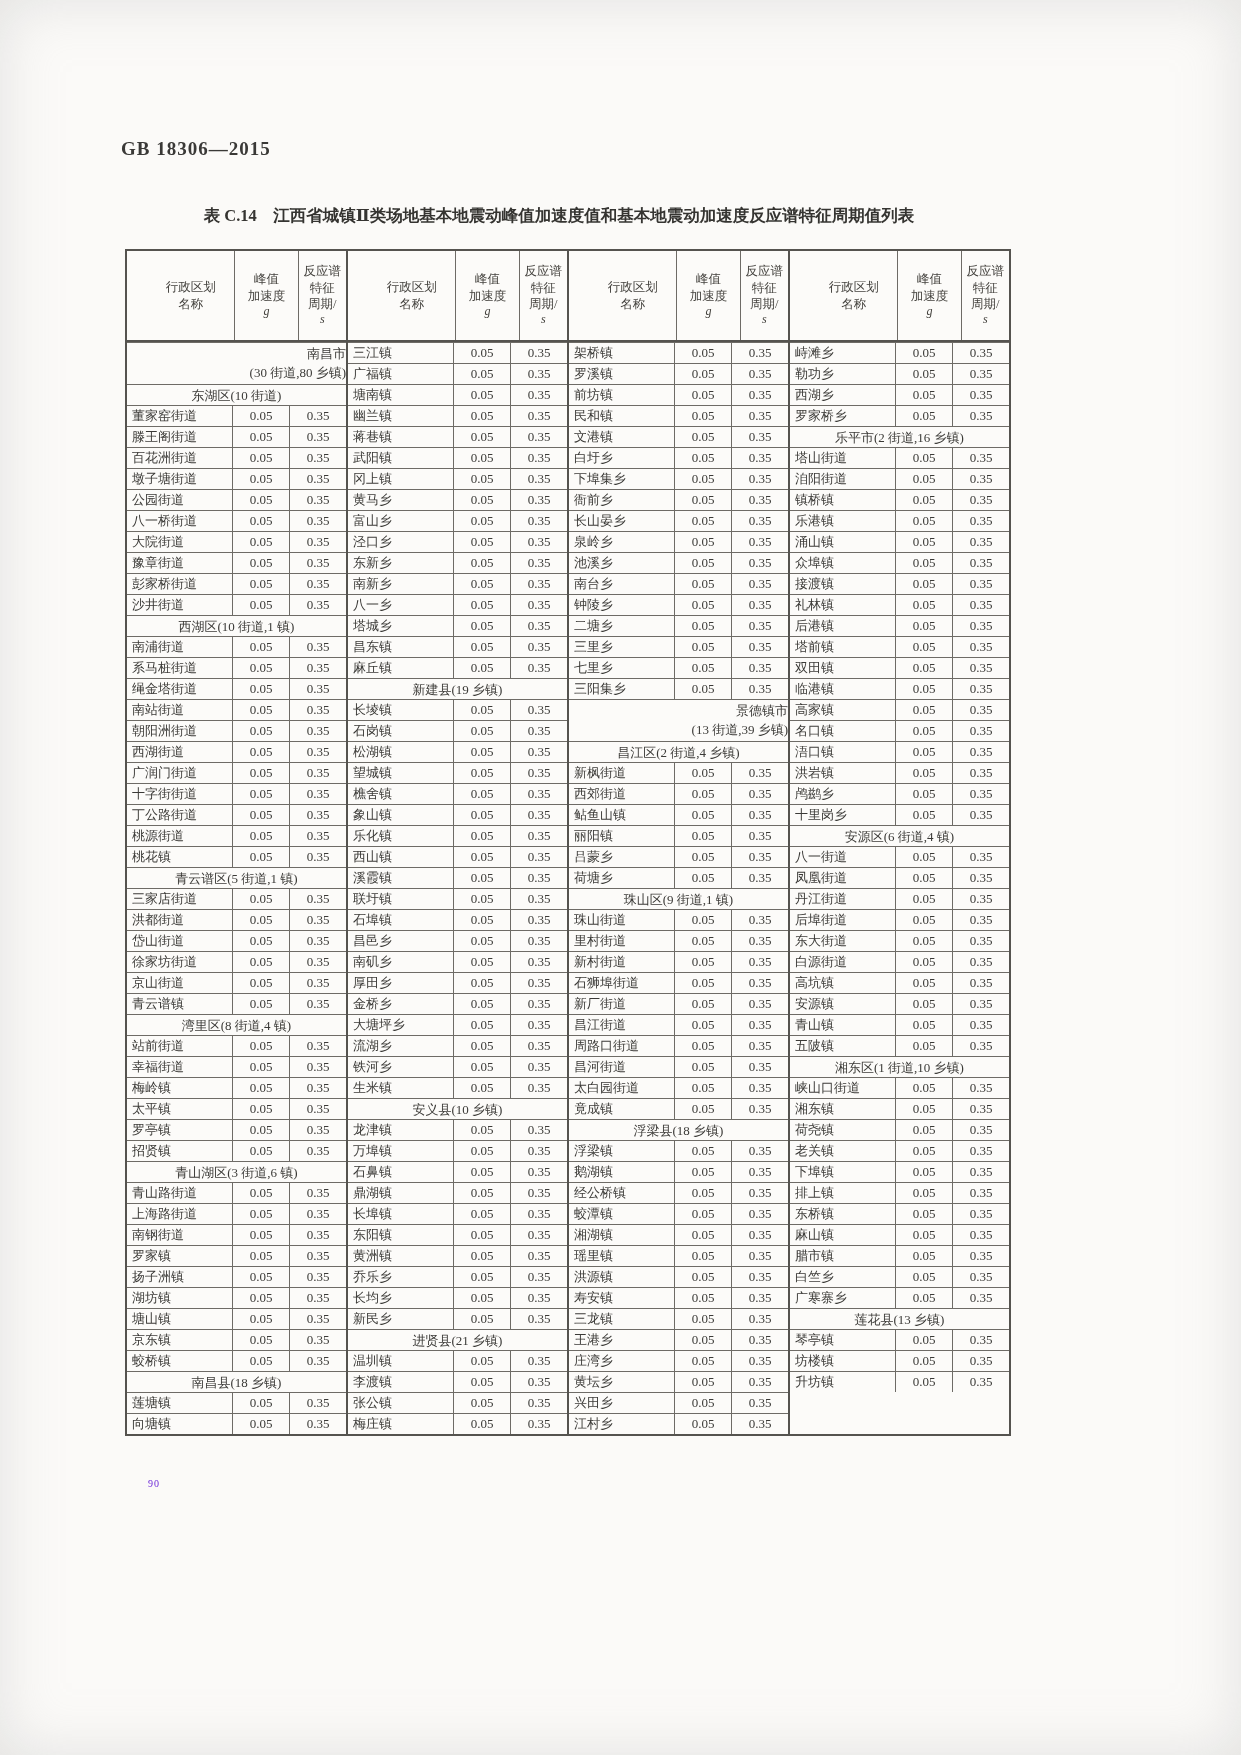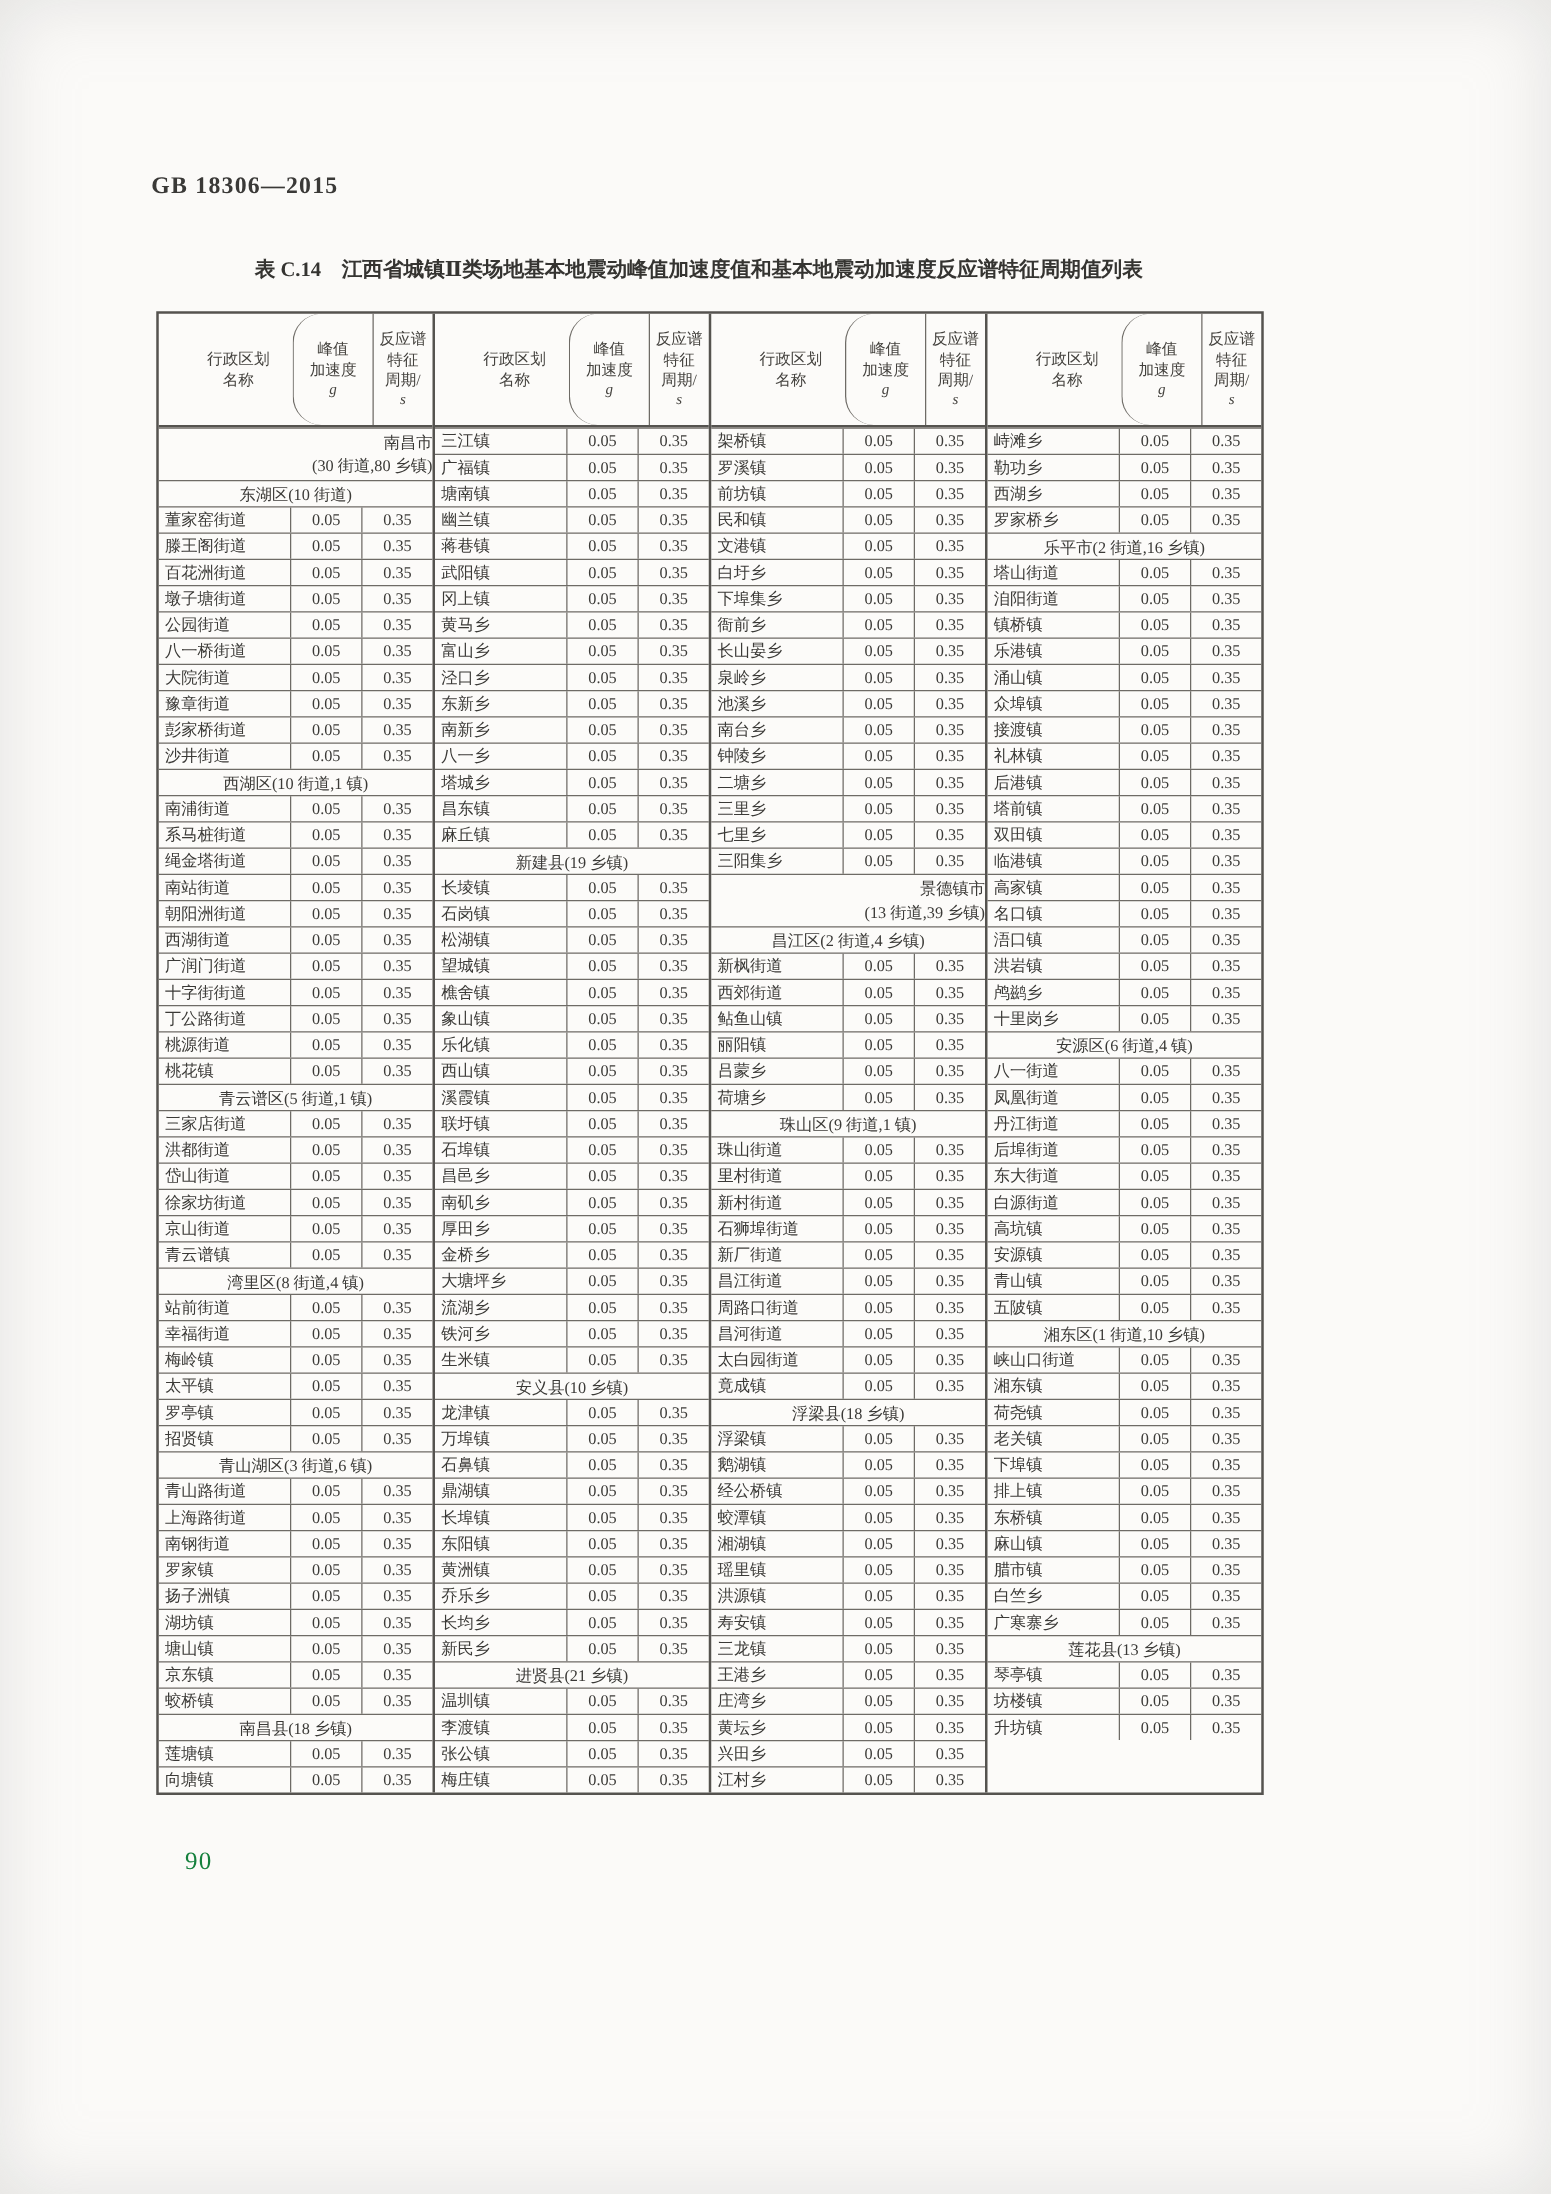--- a/index.html
+++ b/index.html
@@ -33,38 +33,38 @@
   }
   .col-group{width:219px;display:flex;flex-direction:column;}
   .col-group + .col-group{border-left:2px solid #55534f;}
   .hrow{
     display:flex;height:89px;
     border-bottom:2px solid #55534f;
     font-size:12.5px;color:#44423e;
   }
   .hc{display:flex;flex-direction:column;justify-content:center;align-items:center;line-height:1.3;}
   .hc.name{width:105px;padding-left:20px;}
-  .hc.a{width:75px;border-left:1px solid #6e6b66;border-radius:23px;}
+  .hc.a{width:75px;border-left:1px solid #6e6b66;}
   .hc.t{width:57px;border-left:1px solid #6e6b66;}
   .hc i{font-style:italic;font-size:12px;}
   .row{
     display:flex;height:21px;
     border-top:1px solid #6e6b66;
     font-size:13px;color:#3b3a37;
     box-sizing:border-box;
   }
   .row:first-child{border-top:none;}
   .cell{display:flex;align-items:center;overflow:hidden;white-space:nowrap;box-sizing:border-box;}
   .cell.name{width:105px;padding-left:5px;}
   .cell.a,.cell.t{width:57px;justify-content:center;border-left:1px solid #6e6b66;}
   .row.span{justify-content:center;align-items:flex-end;text-align:center;}
   .row.span.double{height:42px;flex-direction:column;line-height:1.45;}
   .page-number{
     position:absolute;left:148px;top:1478px;
-    font-size:20px;color:#15803d;letter-spacing:1px;
+    font-size:10px;color:#6d28d9;letter-spacing:1px;
   }
 </style>
 </head>
 <body>
 
 <div class="scan-frame"></div>
 
 <div class="doc-code">GB 18306—2015</div>
 
 <div class="table-title">表 C.14　江西省城镇Ⅱ类场地基本地震动峰值加速度值和基本地震动加速度反应谱特征周期值列表</div>

